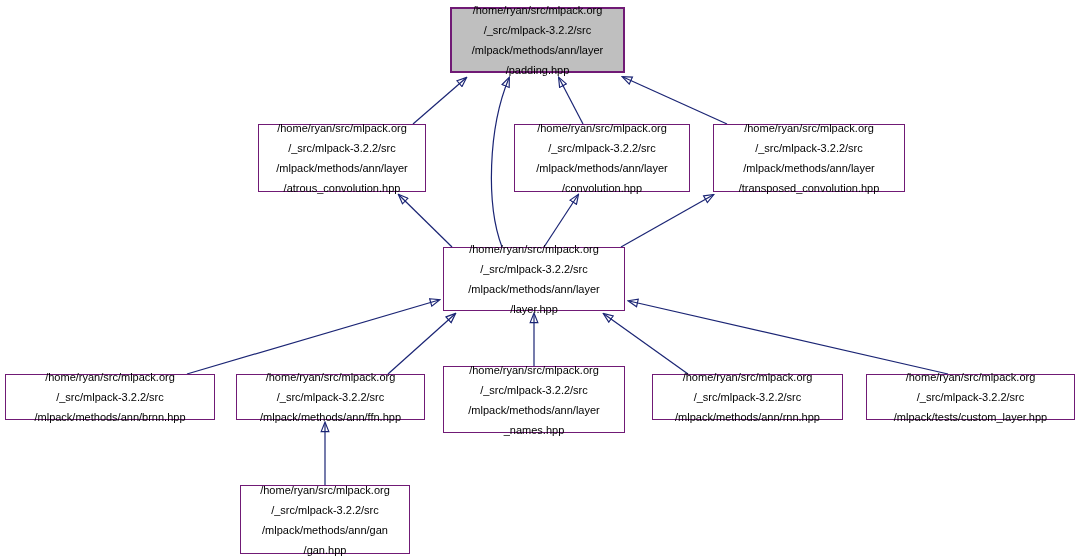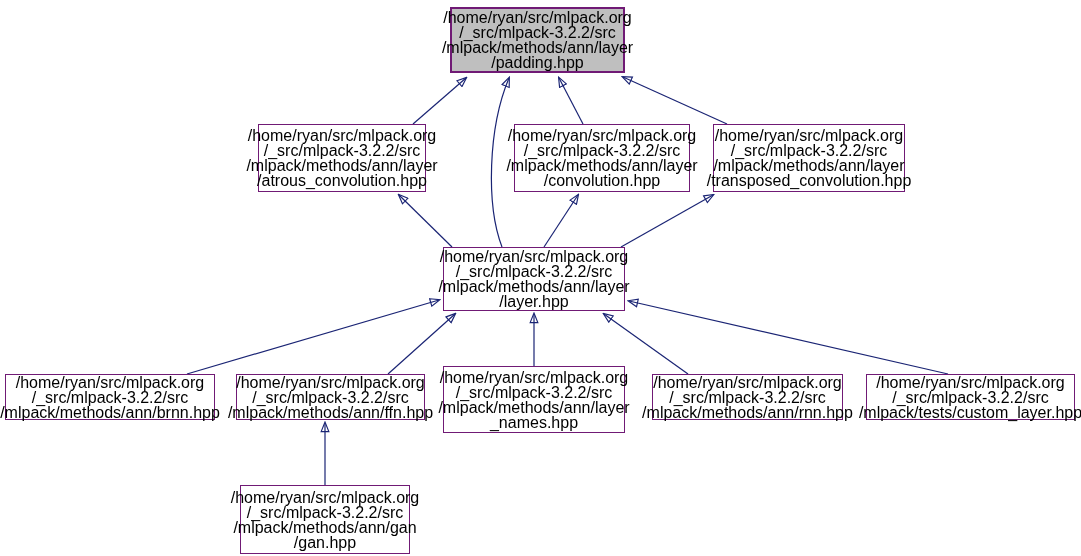--- a/index.html
+++ b/index.html
@@ -26,22 +26,22 @@
     fill: none;
     stroke: #1a2474;
     stroke-width: 1.2;
   }
   .node {
     position: absolute;
     box-sizing: border-box;
     background: #ffffff;
     border: 1px solid #701a75;
     color: #000000;
-    font-size: 16px;
-    line-height: 15px;
+    font-size: 11px;
+    line-height: 20px;
     text-align: center;
     white-space: pre-line;
     display: flex;
     align-items: center;
     justify-content: center;
     cursor: pointer;
   }
   .node.highlight {
     background: #bfbfbf;
     border-width: 2px;

